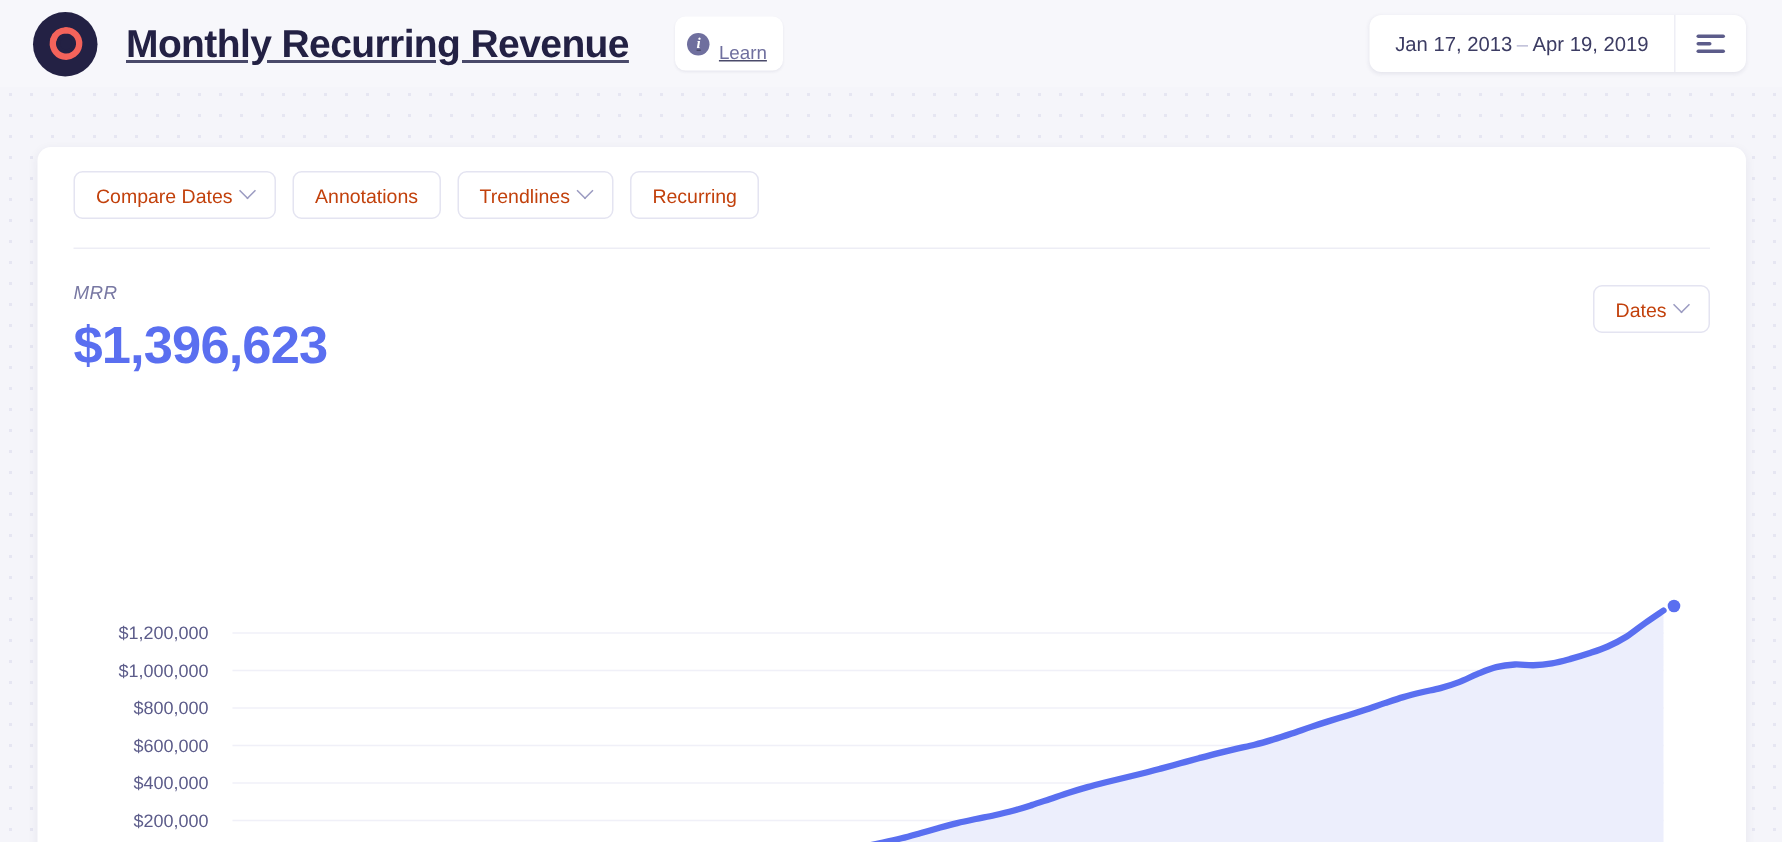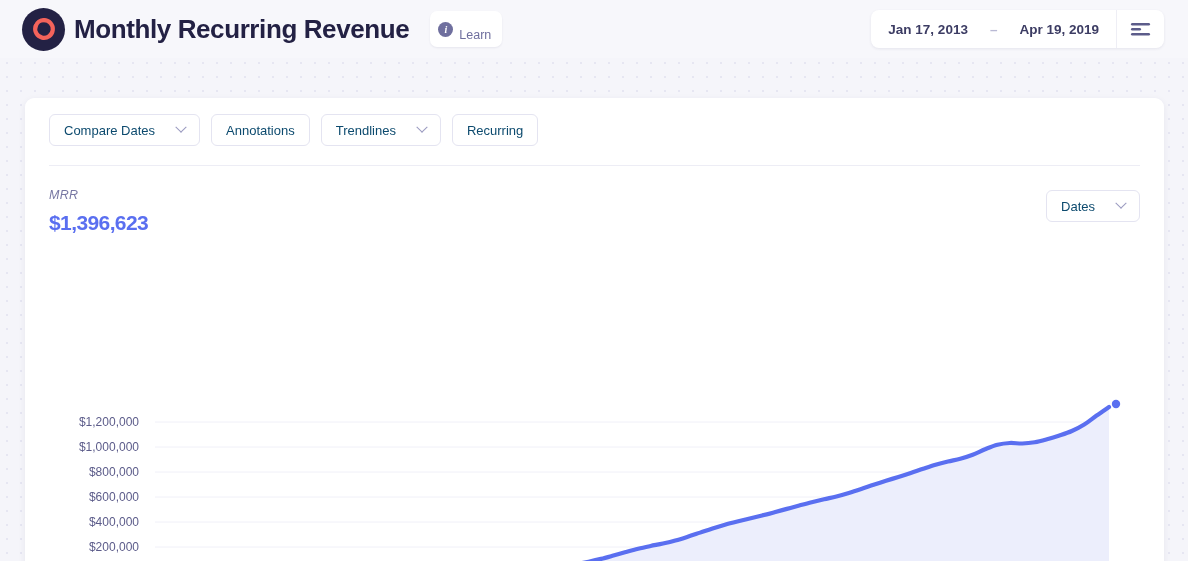--- a/index.html
+++ b/index.html
@@ -26,21 +26,22 @@
     display: flex;
     align-items: center;
     padding: 0 24px 0 22px;
     background: #f7f7fb;
     position: relative;
   }
 
   .brand-block {
     display: flex;
     align-items: center;
-    gap: 9px;
+    gap: 19px;
+    text-decoration: underline;
   }
 
   .logo-mark {
     width: 43px;
     height: 43px;
     border-radius: 50%;
     background: #232144;
     display: flex;
     align-items: center;
     justify-content: center;
@@ -95,27 +96,26 @@
     background: #ffffff;
     border-radius: 8px;
     box-shadow: 0 1px 3px rgba(40,40,90,0.09);
     overflow: hidden;
     height: 38px;
   }
 
   .date-range {
     display: flex;
     align-items: center;
-    gap: 22px;
+    gap: 3px;
     padding: 0 17px;
     font-size: 13.5px;
     color: #3c3c63;
     white-space: nowrap;
     cursor: pointer;
-    font-weight: bold;
   }
   .date-range .dash { color: #b9b9d4; }
 
   .menu-button {
     width: 48px;
     display: flex;
     align-items: center;
     justify-content: center;
     border-left: 1px solid #eeeef5;
     cursor: pointer;
@@ -137,28 +137,28 @@
 
   .toolbar {
     display: flex;
     gap: 11px;
     padding-top: 16px;
   }
 
   .tool-btn {
     display: inline-flex;
     align-items: center;
-    gap: 22px;
+    gap: 6px;
     height: 32px;
     padding: 0 14px;
     border: 1px solid #e4e4f1;
     border-radius: 6px;
     background: #ffffff;
     font-size: 13px;
-    color: #0c4a6e;
+    color: #c2410c;
     font-family: "Liberation Sans", sans-serif;
     cursor: pointer;
     white-space: nowrap;
   }
 
   .chev {
     display: inline-block;
     width: 8px;
     height: 8px;
     border-right: 1.6px solid #9a9ac0;
@@ -180,21 +180,21 @@
   }
 
   .metric-label {
     font-size: 12.5px;
     color: #7878a3;
     letter-spacing: 0.3px;
     font-style: italic;
   }
 
   .metric-value {
-    font-size: 21px;
+    font-size: 35px;
     font-weight: bold;
     color: #5a6ff0;
     letter-spacing: -0.6px;
     margin-top: 9px;
     text-align: center;
   }
 
   .granularity {
     margin-left: auto;
     margin-top: 2px;

